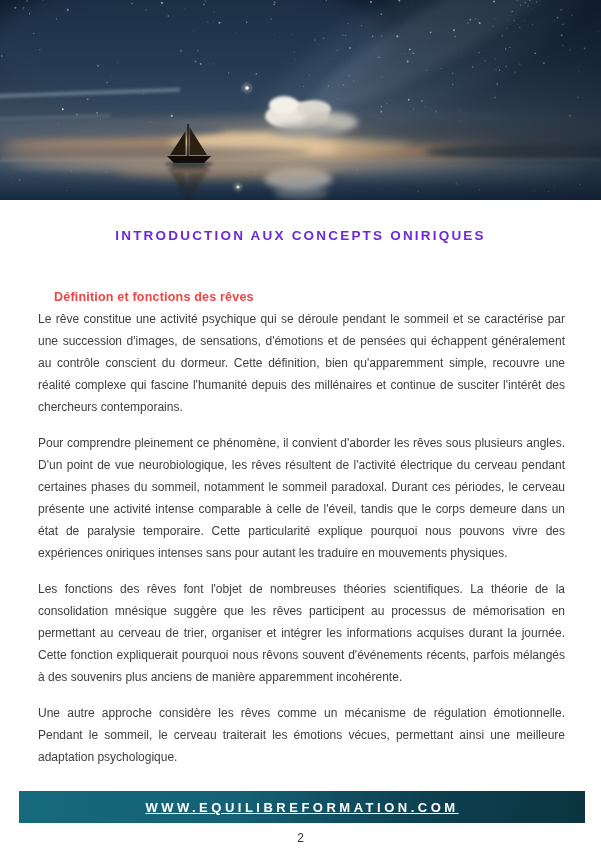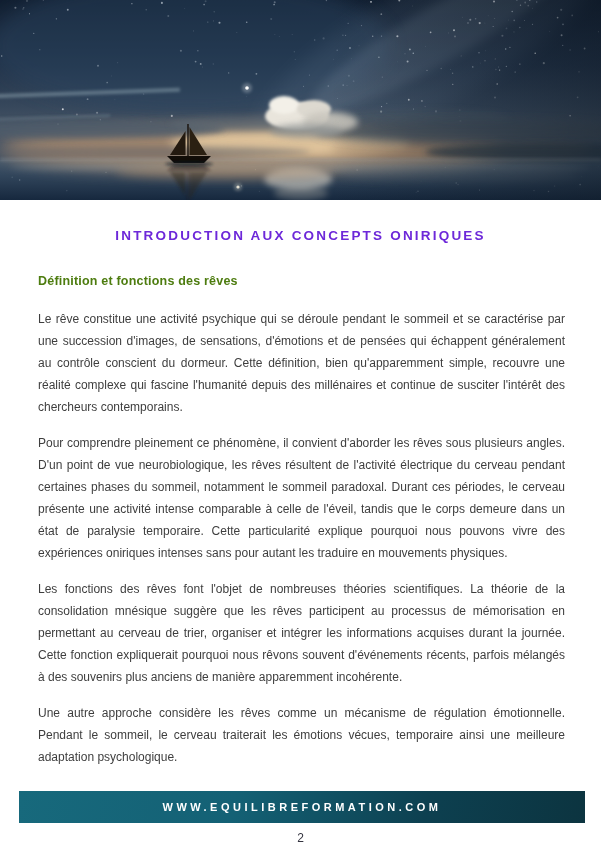--- a/index.html
+++ b/index.html
@@ -6,34 +6,34 @@
   .page{
     position:relative;width:601px;height:855px;margin:0 auto;background:#ffffff;
     font-family:"Liberation Sans","DejaVu Sans",sans-serif;overflow:hidden;
   }
   .hero{position:absolute;top:0;left:0;width:601px;height:200px;line-height:0;}
   .doc-title{
     position:absolute;top:228px;left:0;width:601px;margin:0;text-align:center;
     color:#6d28d9;font-size:13.5px;font-weight:bold;letter-spacing:2.2px;
   }
   .section-heading{
-    position:absolute;top:274px;left:38px;margin:0;
-    color:#4d7c0f;font-size:12.5px;font-weight:bold;letter-spacing:0.2px;
+    position:absolute;top:274px;left:38px;margin:16px;
+    color:#ef4444;font-size:12.5px;font-weight:bold;letter-spacing:0.2px;
   }
   .body-text{
     position:absolute;top:308px;left:38px;width:527px;
     color:#3e3e3e;font-size:12px;line-height:22px;text-align:justify;
   }
   .body-text p{margin:0 0 14px 0;}
   .footer-bar{
     position:absolute;left:19px;top:791px;width:566px;height:32px;
     background:linear-gradient(100deg,#17697c 0%,#146175 38%,#0d4050 72%,#0c3440 100%);
     display:flex;align-items:center;justify-content:center;
   }
-  .footer-bar span{color:#ffffff;font-size:11px;font-weight:bold;letter-spacing:3.5px;}
+  .footer-bar span{color:#ffffff;font-size:13px;font-weight:bold;letter-spacing:3.5px;text-decoration:underline;}
   .page-number{
     position:absolute;top:831px;left:0;width:601px;text-align:center;
     color:#33333f;font-size:12px;
   }
 </style>
 </head>
 <body>
 
 <div class="page">
 
@@ -328,21 +328,21 @@
   </div>
 
   <h1 class="doc-title">INTRODUCTION AUX CONCEPTS ONIRIQUES</h1>
 
   <h2 class="section-heading">Définition et fonctions des rêves</h2>
 
   <div class="body-text">
     <p>Le rêve constitue une activité psychique qui se déroule pendant le sommeil et se caractérise par une succession d'images, de sensations, d'émotions et de pensées qui échappent généralement au contrôle conscient du dormeur. Cette définition, bien qu'apparemment simple, recouvre une réalité complexe qui fascine l'humanité depuis des millénaires et continue de susciter l'intérêt des chercheurs contemporains.</p>
     <p>Pour comprendre pleinement ce phénomène, il convient d'aborder les rêves sous plusieurs angles. D'un point de vue neurobiologique, les rêves résultent de l'activité électrique du cerveau pendant certaines phases du sommeil, notamment le sommeil paradoxal. Durant ces périodes, le cerveau présente une activité intense comparable à celle de l'éveil, tandis que le corps demeure dans un état de paralysie temporaire. Cette particularité explique pourquoi nous pouvons vivre des expériences oniriques intenses sans pour autant les traduire en mouvements physiques.</p>
     <p>Les fonctions des rêves font l'objet de nombreuses théories scientifiques. La théorie de la consolidation mnésique suggère que les rêves participent au processus de mémorisation en permettant au cerveau de trier, organiser et intégrer les informations acquises durant la journée. Cette fonction expliquerait pourquoi nous rêvons souvent d'événements récents, parfois mélangés à des souvenirs plus anciens de manière apparemment incohérente.</p>
-    <p>Une autre approche considère les rêves comme un mécanisme de régulation émotionnelle. Pendant le sommeil, le cerveau traiterait les émotions vécues, temporaire ainsi une meilleure adaptation psychologique.</p>
+    <p>Une autre approche considère les rêves comme un mécanisme de régulation émotionnelle. Pendant le sommeil, le cerveau traiterait les émotions vécues, permettant ainsi une meilleure adaptation psychologique.</p>
   </div>
 
   <div class="footer-bar">
     <span>WWW.EQUILIBREFORMATION.COM</span>
   </div>
 
   <div class="page-number">2</div>
 
 </div>
 

